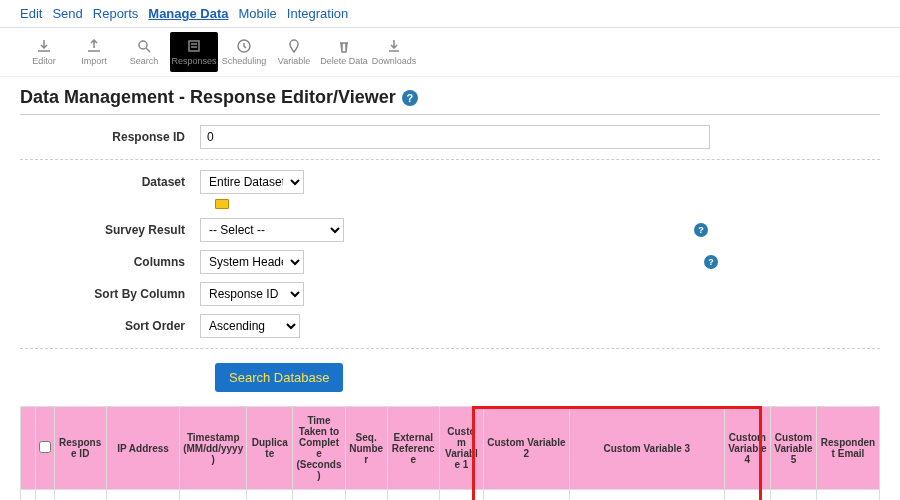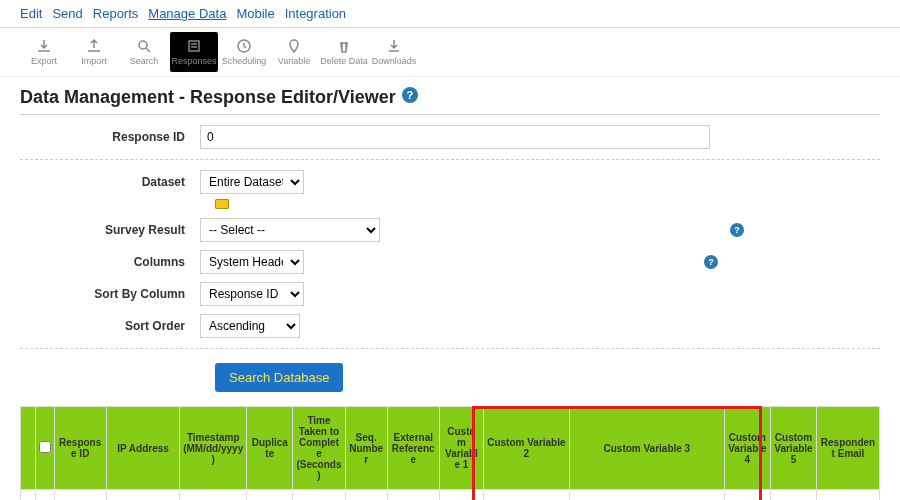--- a/index.html
+++ b/index.html
@@ -1,43 +1,43 @@
 <!DOCTYPE html>
 <html><head>
 <meta charset="utf-8">
 <style>
 *{margin:0;padding:0;box-sizing:border-box}
 body{font-family:Arial,sans-serif;font-size:12px;color:#333;background:#fff;width:900px}
 .top-nav{display:flex;gap:10px;padding:6px 20px;border-bottom:1px solid #ddd}
 .top-nav a{color:#1a5fb4;text-decoration:none;font-size:13px}
-.top-nav a.active{font-weight:normal;text-decoration:underline}
+.top-nav a.active{font-weight:bold;text-decoration:underline}
 .toolbar{display:flex;gap:2px;padding:4px 20px;border-bottom:1px solid #eee}
 .tb-item{display:flex;flex-direction:column;align-items:center;justify-content:center;width:48px;height:40px;cursor:pointer;color:#666}
 .tb-item svg{width:16px;height:16px;stroke:#888;fill:none;stroke-width:1.5}
 .tb-item span{font-size:9px;margin-top:2px;color:#888}
 .tb-item.sel{background:#000000;border-radius:2px}
 .content{padding:10px 20px}
-h1{font-size:18px;font-weight:bold;color:#222;margin-bottom:2px;display:flex;align-items:flex-start;gap:6px}
+h1{font-size:18px;font-weight:bold;color:#222;margin-bottom:2px;display:flex;align-items:center;gap:6px}
 .help-icon{display:inline-flex;width:16px;height:16px;border-radius:50%;background:#2a7ab0;color:#fff;font-size:11px;align-items:center;justify-content:center;font-weight:bold}
 .hr{border-top:1px solid #ccc;margin:6px 0 10px}
 .form-row{display:flex;align-items:center;margin-bottom:8px}
 .form-row label{width:180px;text-align:right;font-weight:bold;font-size:12px;color:#333;padding-right:15px}
 .form-row input[type=text]{width:510px;height:24px;border:1px solid #ccc;padding:0 6px;font-size:12px}
 .form-row select{height:24px;border:1px solid #ccc;padding:0 4px;font-size:12px;background:#fff}
-.sel-wide{width:180px}
+.sel-wide{width:144px}
 .sel-med{width:104px}
 .folder-row{margin-left:195px;margin-top:-4px;margin-bottom:6px}
 .folder-icon{display:inline-block;width:14px;height:10px;background:#f5c518;border:1px solid #ba8b00;border-radius:1px}
 .sep{border-top:1px dashed #ccc;margin:10px 0}
 .info-icon{display:inline-flex;width:14px;height:14px;border-radius:50%;background:#2a7ab0;color:#fff;font-size:9px;align-items:center;justify-content:center;font-weight:bold;margin-left:20px}
 .btn-primary{background:#1a73c9;color:#fde047;border:none;padding:7px 14px;font-size:13px;border-radius:3px;cursor:pointer;margin-left:195px;margin-top:4px}
 .tbl-wrap{margin-top:14px;position:relative}
 table{border-collapse:collapse;width:100%;table-layout:fixed}
 th,td{border:1px solid #ddd;font-size:10px;text-align:center;vertical-align:middle;word-wrap:break-word}
-th{background:#84cc16;font-weight:bold;color:#333;padding:8px 3px}
+th{background:#f9a8d4;font-weight:bold;color:#333;padding:8px 3px}
 td{padding:12px 3px;color:#333}
 .highlight-box{position:absolute;border:3px solid #e41b1b;pointer-events:none}
 input[type=checkbox]{width:12px;height:12px}
 </style>
 </head>
 <body>
 
 <div class="top-nav">
   <a href="#">Edit</a>
   <a href="#">Send</a>
@@ -45,21 +45,21 @@
   <a href="#" class="active">Manage Data</a>
   <a href="#">Mobile</a>
   <a href="#">Integration</a>
 </div>
 
 <div class="toolbar">
   <div class="tb-item">
       <svg>
         <path d="M8 2v8m-3-3l3 3 3-3M2 13h12"></path>
       </svg>
-      <span>Export</span>
+      <span>Editor</span>
     </div>
   <div class="tb-item">
       <svg>
         <path d="M8 10V2m-3 3l3-3 3 3M2 13h12"></path>
       </svg>
       <span>Import</span>
     </div>
   <div class="tb-item">
       <svg>
         <circle cx="7" cy="7" r="4"></circle>

